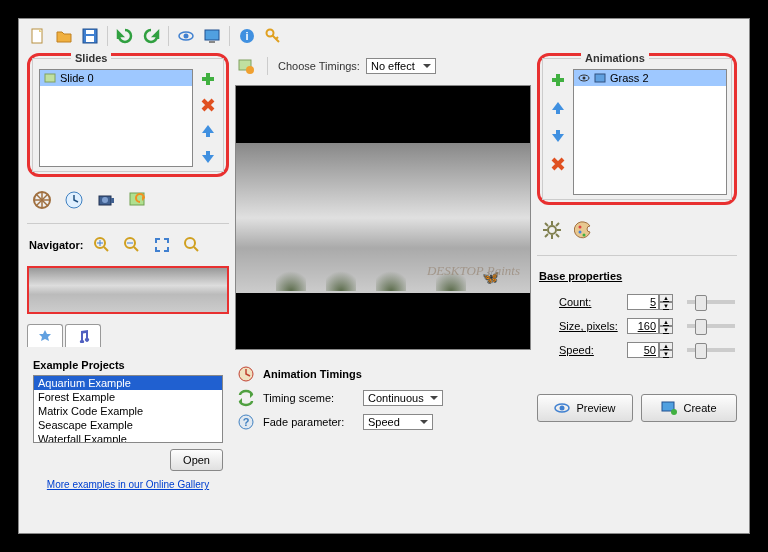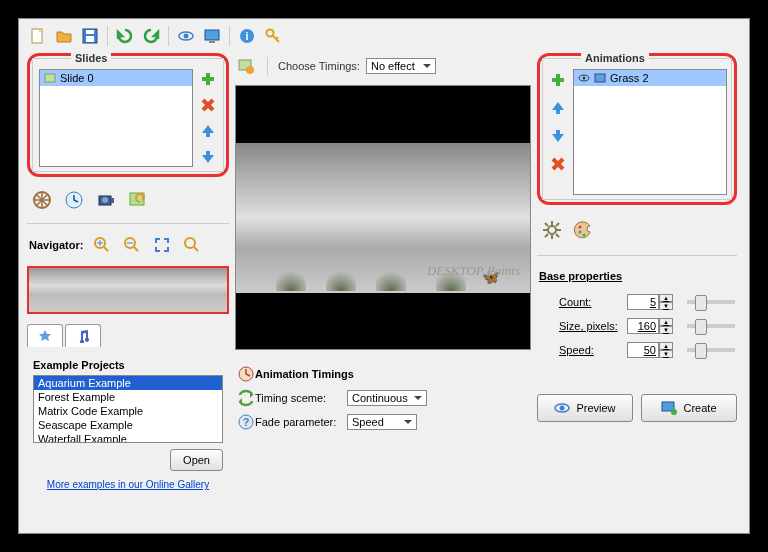--- a/index.html
+++ b/index.html
@@ -37,21 +37,21 @@
 .mid-top-row { display: flex; align-items: center; gap: 6px; padding: 2px 0; }
 .mid-top-row .lbl { color: #333; }
 .select { background: #fff; border: 1px solid #888; padding: 1px 18px 1px 4px; position: relative; display: inline-block; min-width: 70px; }
 .select::after { content: ""; position: absolute; right: 4px; top: 5px; border: 4px solid transparent; border-top-color: #444; }
 .canvas { background: #000; height: 265px; position: relative; border: 1px solid #888; display: flex; align-items: center; justify-content: center; }
 .canvas-inner { width: 100%; height: 150px; background: linear-gradient(to bottom, #888 0%, #e0e0e0 50%, #aaa 70%, #ccc 100%); position: relative; }
 .watermark { position: absolute; right: 10px; bottom: 14px; color: #9a8a7a; font-family: serif; font-style: italic; font-size: 13px; opacity: 0.75; }
 .grass { position: absolute; bottom: 2px; width: 30px; height: 24px; background: radial-gradient(circle at 50% 100%, #5a6b4a 0%, rgba(90,107,74,0) 70%); }
 .butterfly { position: absolute; right: 30px; bottom: 8px; font-size: 14px; }
 .timing-panel { padding: 6px 2px; }
-.timing-row { display: flex; align-items: center; padding: 3px 0; }
+.timing-row { display: flex; align-items: center; gap: 8px; padding: 3px 0; }
 .timing-row .lbl { min-width: 92px; }
 .timing-hdr { font-weight: bold; }
 .anim-box { height: 142px; display: flex; gap: 4px; padding: 10px 4px 4px 4px; }
 .props-panel { padding: 6px 2px; text-decoration: underline; }
 .props-hdr { font-weight: bold; margin-bottom: 8px; }
 .prop-row { display: flex; align-items: center; gap: 6px; padding: 4px 0; }
 .prop-row .lbl { width: 62px; margin-left: 20px; }
 .spinner { display: flex; align-items: center; }
 .spinner input { width: 32px; border: 1px solid #888; padding: 1px 2px; text-align: right; }
 .spin-btns { display: flex; flex-direction: column; }

